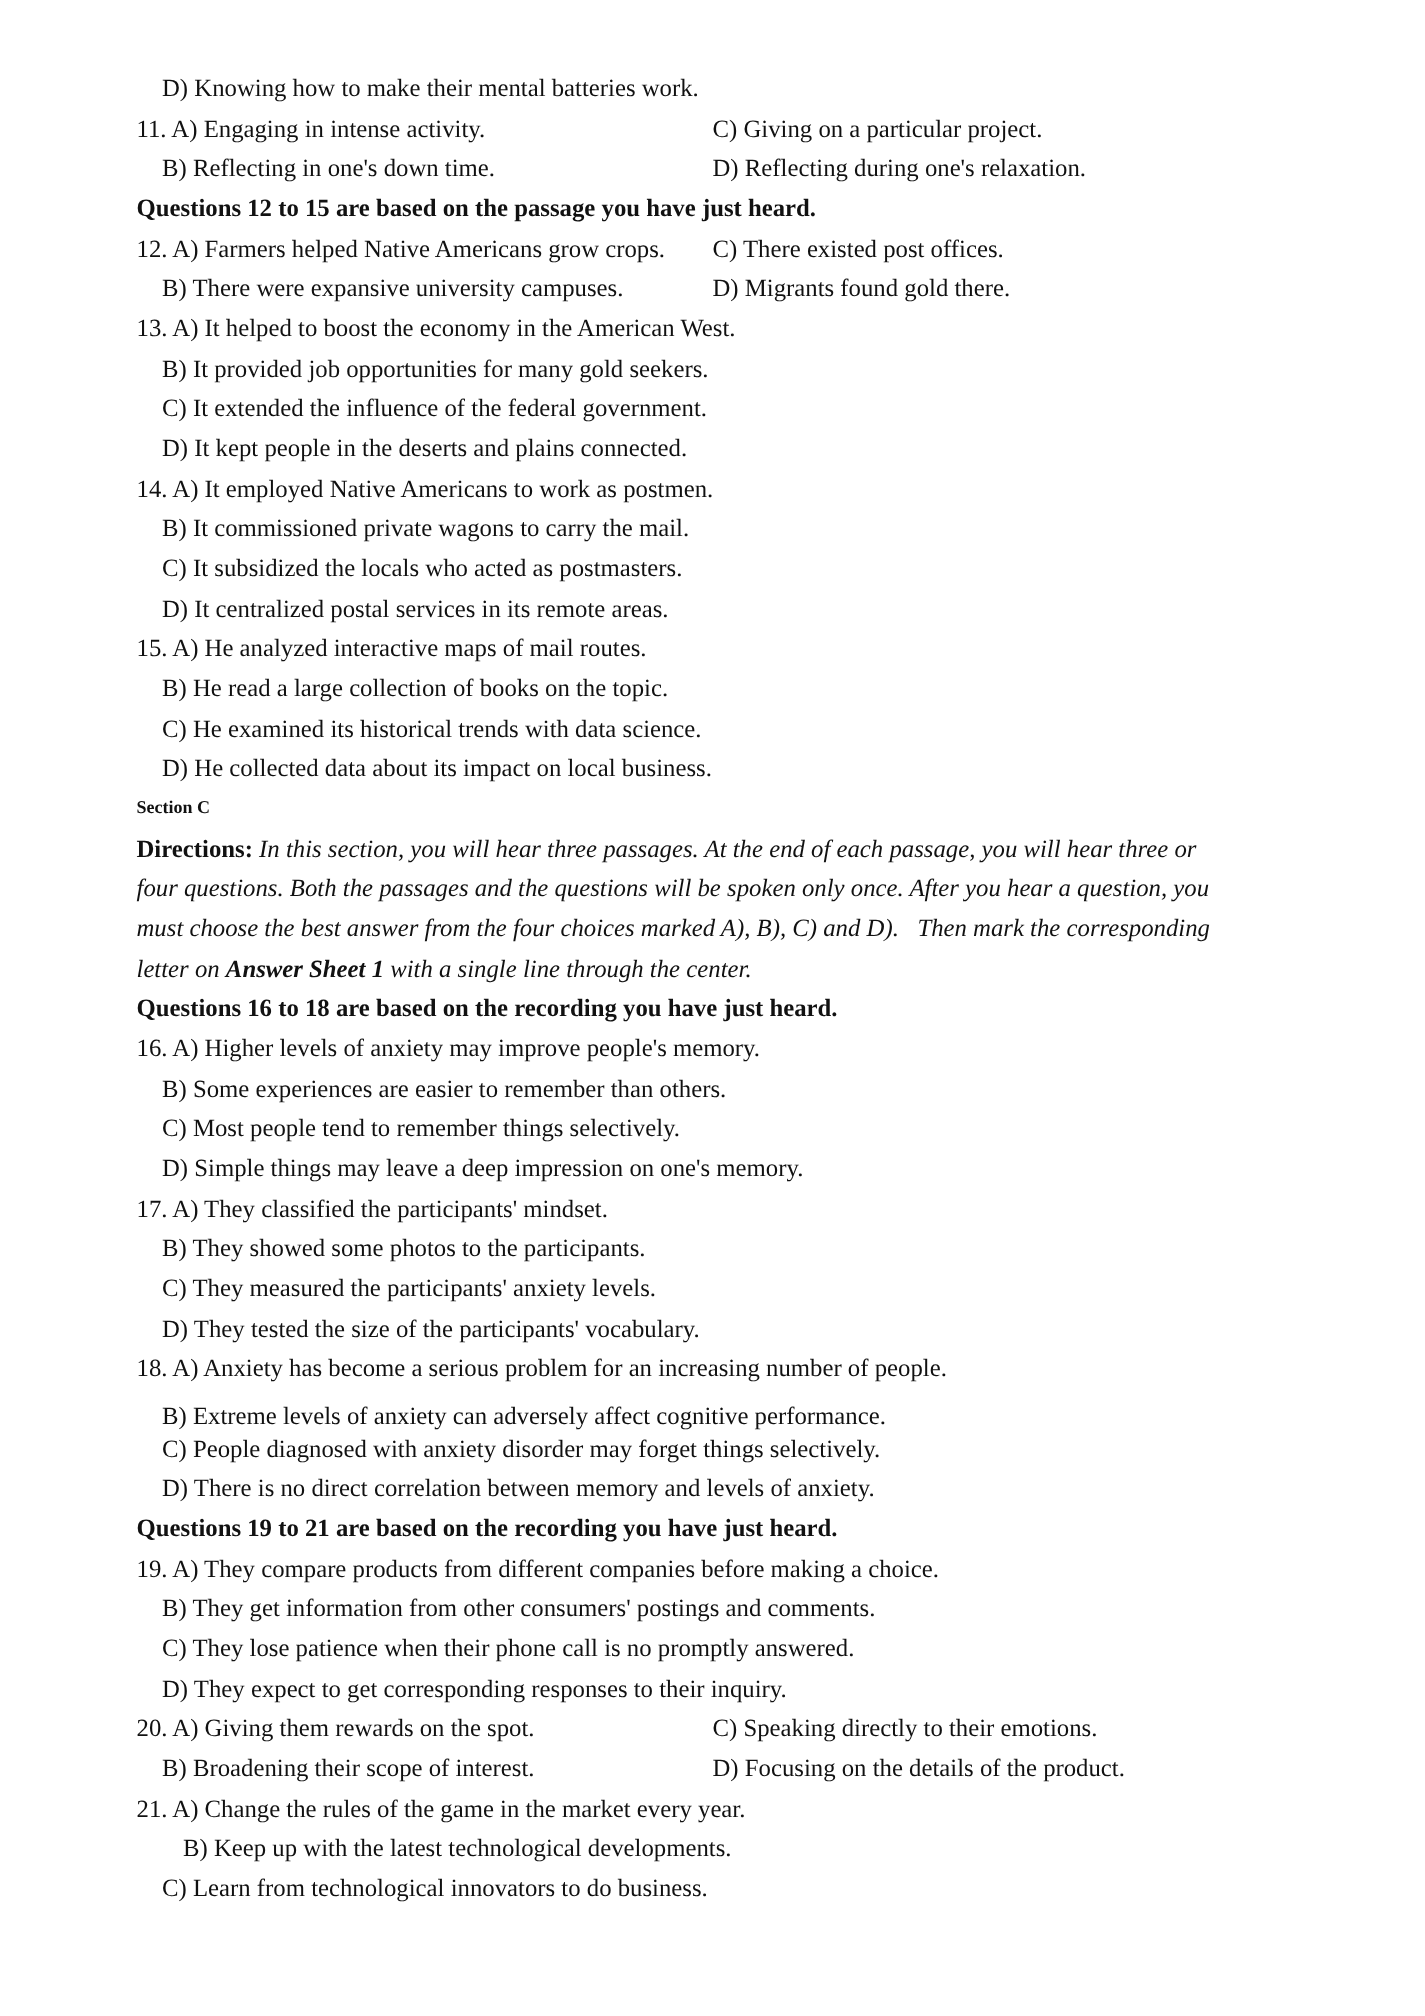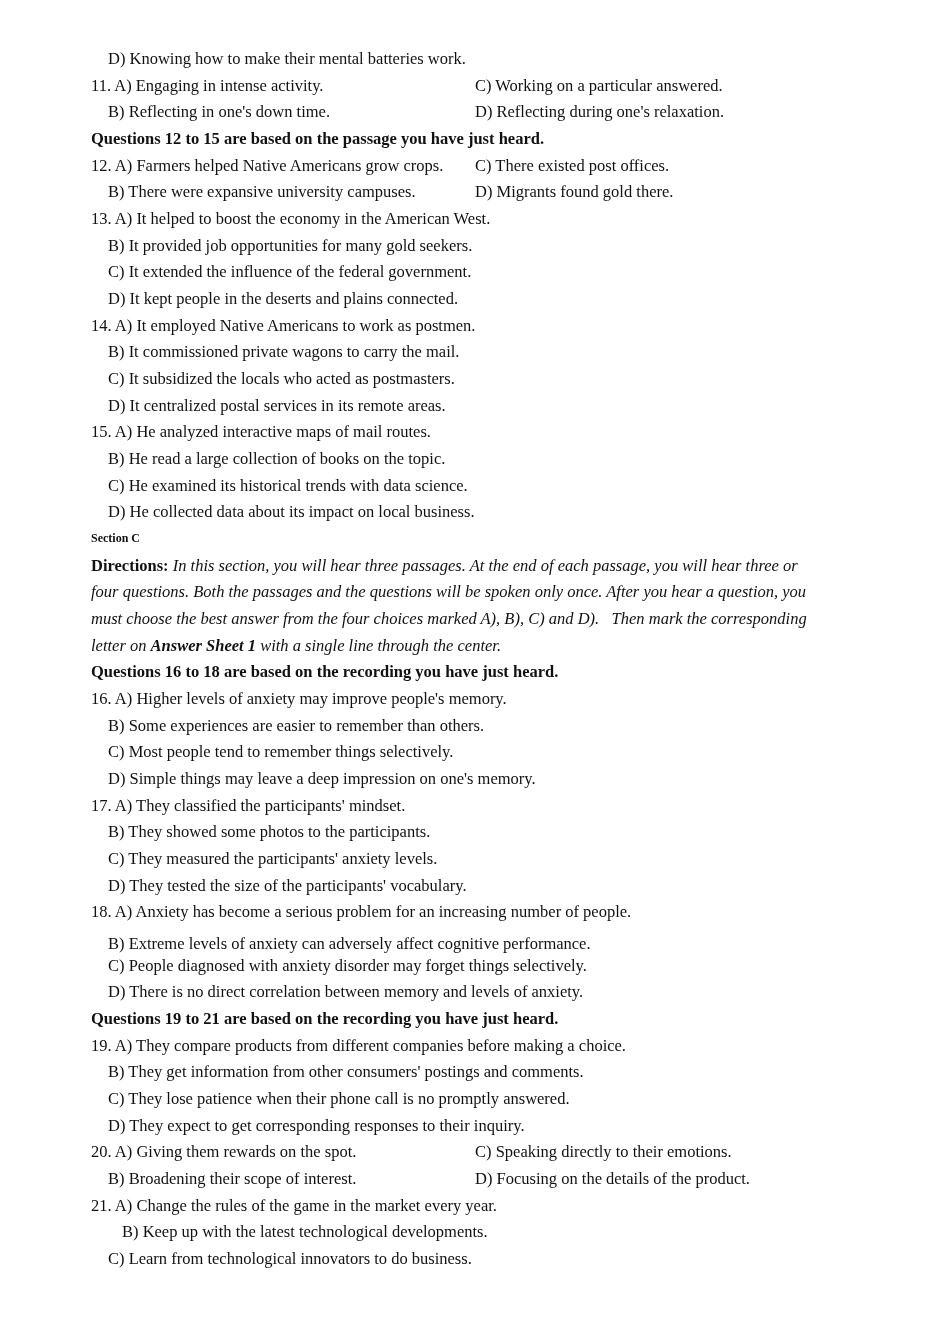--- a/index.html
+++ b/index.html
@@ -15,21 +15,21 @@
 <body>
 
 <div class="page" id="page">
   <div class="line sec" style="left:91px;top:528px;">Section C</div>
   <div class="line" style="left:91px;top:556px;"><span class="b">Directions:</span> <span class="i">In this section, you will hear three passages. At the end of each passage, you will hear three or</span></div>
   <div class="line i" style="left:91px;top:582px;">four questions. Both the passages and the questions will be spoken only once. After you hear a question, you</div>
   <div class="line i" style="left:91px;top:609px;white-space:pre;">must choose the best answer from the four choices marked A), B), C) and D).   Then mark the corresponding</div>
   <div class="line i" style="left:91px;top:636px;white-space:pre;"><span>letter on </span><span class="b">Answer Sheet 1</span><span> with a single line through the center.</span></div>
 <div class="line" style="left: 108px; top: 49px;">D) Knowing how to make their mental batteries work.</div>
     <div class="line" style="left: 91px; top: 76px;">11. A) Engaging in intense activity.</div>
-    <div class="line" style="left: 475px; top: 76px;">C) Working on a particular answered.</div>
+    <div class="line" style="left: 475px; top: 76px;">C) Giving on a particular project.</div>
     <div class="line" style="left: 108px; top: 102px;">B) Reflecting in one's down time.</div>
     <div class="line" style="left: 475px; top: 102px;">D) Reflecting during one's relaxation.</div>
     <div class="line b" style="left: 91px; top: 129px;">Questions 12 to 15 are based on the passage you have just heard.</div>
     <div class="line" style="left: 91px; top: 156px;">12. A) Farmers helped Native Americans grow crops.</div>
     <div class="line" style="left: 475px; top: 156px;">C) There existed post offices.</div>
     <div class="line" style="left: 108px; top: 182px;">B) There were expansive university campuses.</div>
     <div class="line" style="left: 475px; top: 182px;">D) Migrants found gold there.</div>
     <div class="line" style="left: 91px; top: 209px;">13. A) It helped to boost the economy in the American West.</div>
     <div class="line" style="left: 108px; top: 236px;">B) It provided job opportunities for many gold seekers.</div>
     <div class="line" style="left: 108px; top: 262px;">C) It extended the influence of the federal government.</div>

